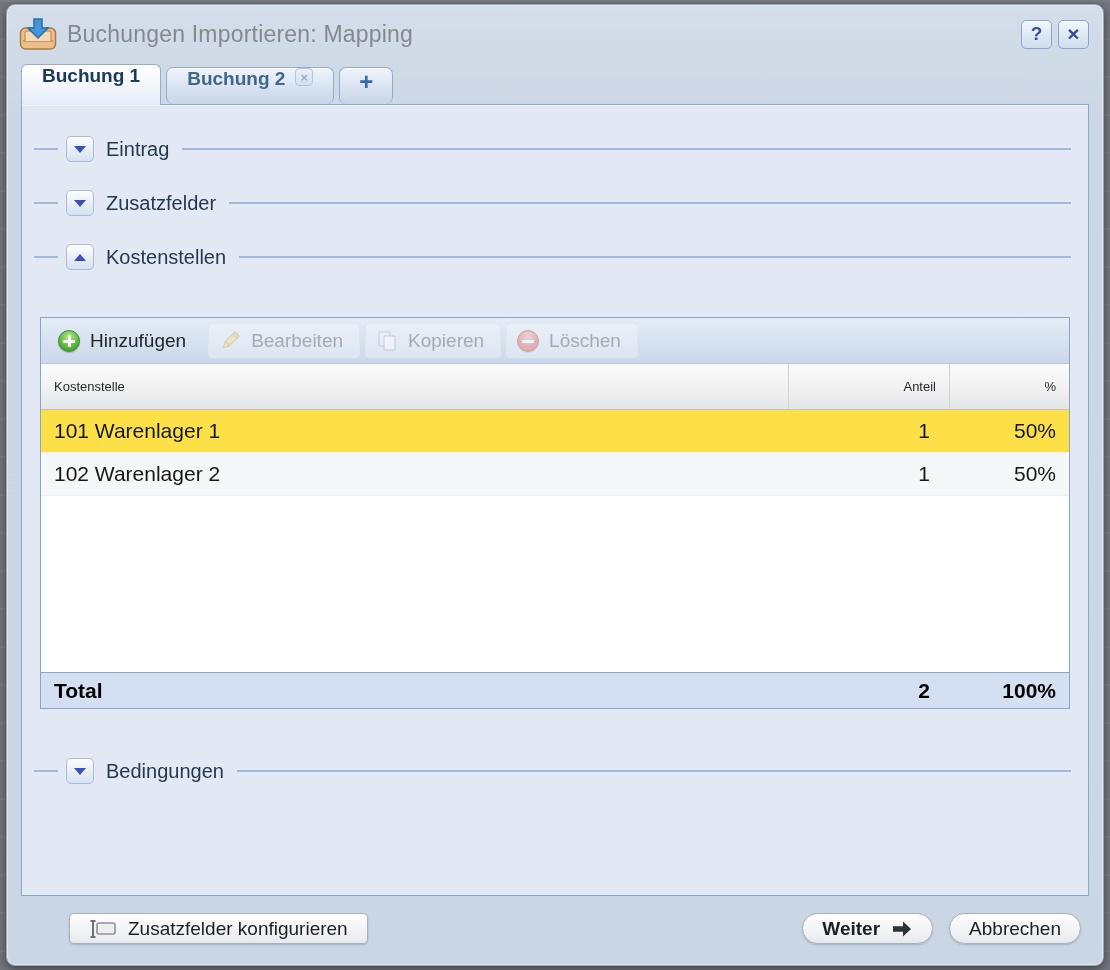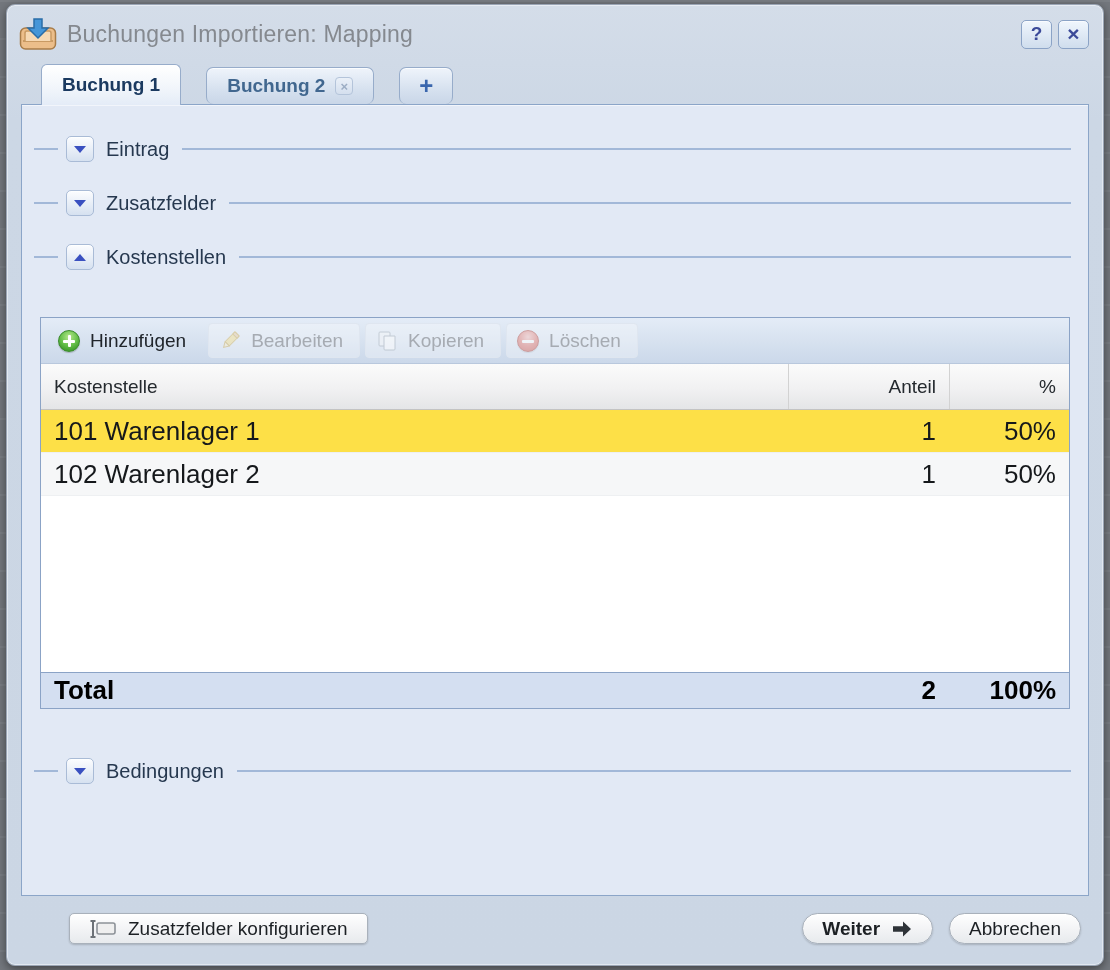--- a/index.html
+++ b/index.html
@@ -32,27 +32,26 @@
     color:#3b4a99; font-size:19px; font-weight:bold;
     display:flex; align-items:center; justify-content:center;
     box-shadow:0 1px 0 rgba(255,255,255,.6) inset;
     cursor:pointer;
   }
   .tool-btn.close { font-size:21px; }
 
   
   .tabstrip { display:flex; align-items:flex-end; padding:0 0 0 14px; height:41px; flex:0 0 auto; position:relative; z-index:2; }
   .tab {
-    display:flex; align-items:center; gap:10px;
+    display:flex; gap:10px;
     border:1px solid #97acca; border-bottom:none;
     border-radius:6px 6px 0 0;
     padding:0 20px; margin-right:5px;
     font-weight:bold; font-size:19px; cursor:pointer;
     box-shadow:0 1px 0 rgba(255,255,255,.7) inset;
-    margin-left:20px;
   }
   .tab.active {
     height:41px; margin-bottom:-1px;
     background:linear-gradient(to bottom,#ffffff 0%,#f2f6fb 55%,#e4ecf7 100%);
     color:#1b3a60;
   }
   .tab.inactive {
     height:37px;
     background:linear-gradient(to bottom,#eff4fb 0%,#d6e1ef 60%,#c9d6e8 100%);
     color:#41678f;
@@ -121,26 +120,26 @@
     border-radius:50%;
     background:radial-gradient(circle at 50% 30%, #f6c0ba 0%, #e2766c 50%, #d14f43 100%);
     border:1px solid #b04238; box-shadow:0 1px 1px rgba(0,0,0,.15);
   }
   .icon-del::before { content:""; position:absolute; background:#fff; border-radius:1px; left:4px; right:4px; top:9px; height:3px; }
 
   
   .thead {
     height:46px; flex:0 0 auto; display:grid; grid-template-columns:1fr 161px 120px;
     background:linear-gradient(to bottom,#fbfbfb 0%,#f1f1f2 55%,#e4e5e7 100%);
-    border-bottom:1px solid #c3c3c3; font-size:19px; color:#24292e;
+    border-bottom:1px solid #c3c3c3; font-size:13px; color:#24292e;
   }
   .thead .cell { display:flex; align-items:center; padding:0 13px; cursor:pointer; }
   .thead .cell + .cell { border-left:1px solid #d2d2d2; }
   .cell.num { justify-content:flex-end; }
-  .trow { height:43px; flex:0 0 auto; display:grid; grid-template-columns:1fr 161px 120px; font-size:26px; color:#15181b; border-bottom:1px solid #eef0f2; cursor:pointer; }
+  .trow { height:43px; flex:0 0 auto; display:grid; grid-template-columns:1fr 161px 120px; font-size:21px; color:#15181b; border-bottom:1px solid #eef0f2; cursor:pointer;gap:6px; }
   .trow .cell { display:flex; align-items:center; padding:0 13px; }
   .trow.alt { background:#f6f7f8; }
   .tfiller { flex:1 1 auto; background:#fff; }
   .trow.total {
     background:#d4dff1; border-top:1px solid #8ba3c6; border-bottom:none;
     font-weight:bold; color:#000; height:36px; cursor:default;
   }
 
   
   .footer { flex:1 1 auto; display:flex; align-items:center; padding:2px 22px 6px 62px; }

